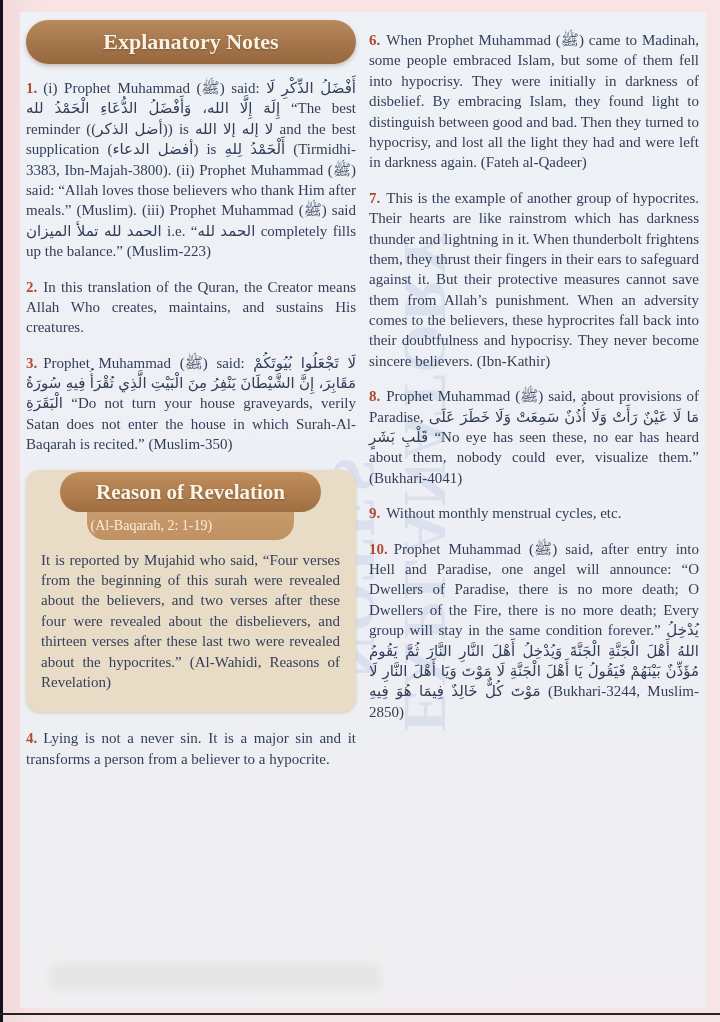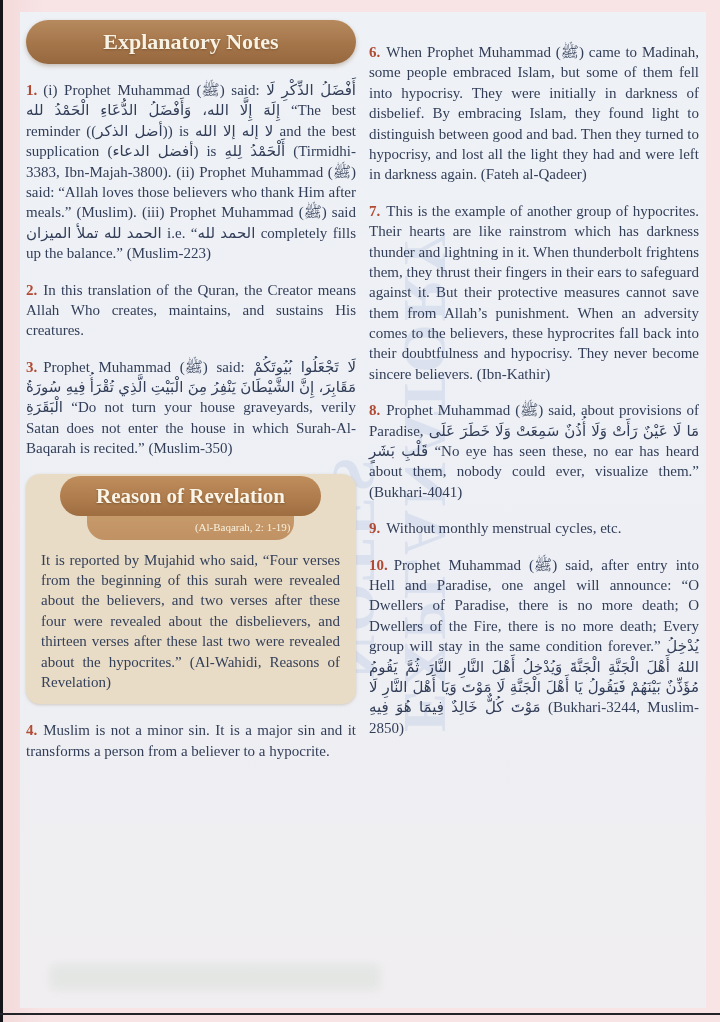--- a/index.html
+++ b/index.html
@@ -31,42 +31,42 @@
   .cols{position:relative;display:flex;gap:13px;padding:8px 6px 0 6px;}
   .col{width:330px;color:#323e58;font-size:15px;line-height:1.36;text-align:justify;}
   .pill{
     height:44px;border-radius:24px;
     background:linear-gradient(180deg,#b68a5e 0%,#a5754a 55%,#96683e 100%);
     color:#f7f2e4;font-weight:bold;font-size:22px;text-align:center;line-height:44px;
     text-shadow:0 1px 2px rgba(90,60,30,0.5);
     box-shadow:0 2px 4px rgba(120,90,60,0.35);
     margin-bottom:14px;
   }
-  p.note{margin:16px 0 15px 0;}
+  p.note{margin:4px 0 15px 0;}
   .num{color:#b14a33;font-weight:bold;margin-right:6px;}
   .rev{
     background:#e9dcc6;border-radius:14px;margin:4px 0 16px 0;
     padding:0 14px 12px 13px;
     box-shadow:0 1px 3px rgba(140,120,90,0.3);
   }
   .rev-head{display:flex;flex-direction:column;align-items:center;}
   .rev-pill{
     position:relative;z-index:2;width:86%;height:40px;border-radius:22px;
     background:linear-gradient(180deg,#c08e5c 0%,#ad7b4c 60%,#9e6d40 100%);
     color:#faf5e8;font-weight:bold;font-size:21px;text-align:center;line-height:40px;
     text-shadow:0 1px 2px rgba(90,60,30,0.5);
     margin-top:2px;
   }
   .rev-sub{
     position:relative;z-index:1;width:66%;margin-top:-8px;
     padding:12px 4px 5px 4px;border-radius:0 0 18px 18px;
     background:linear-gradient(180deg,#c99d6d 0%,#c09163 100%);
-    color:#f8f0dc;font-size:11px;text-align:right;
+    color:#f8f0dc;font-size:14px;text-align:left;
   }
-  .rev-body{margin:10px 2px 0 2px;color:#34405a;}
+  .rev-body{margin:10px 2px 8px 2px;color:#34405a;}
 </style>
 </head>
 <body>
 
 <div class="photo">
   <div class="edge-left"></div>
   <div class="edge-bottom"></div>
 
   <div class="page">
     <div class="watermark">EXPLANATORY NOTES</div>
@@ -84,21 +84,21 @@
         <p class="note"><span class="num">3.</span><span>Prophet Muhammad (ﷺ) said: لَا تَجْعَلُوا بُيُوتَكُمْ مَقَابِرَ، إِنَّ الشَّيْطَانَ يَنْفِرُ مِنَ الْبَيْتِ الَّذِي تُقْرَأُ فِيهِ سُورَةُ الْبَقَرَةِ “Do not turn your house graveyards, verily Satan does not enter the house in which Surah-Al-Baqarah is recited.” (Muslim-350)</span></p>
 
         <div class="rev">
           <div class="rev-head">
             <div class="rev-pill">Reason of Revelation</div>
             <div class="rev-sub">(Al-Baqarah, 2: 1-19)</div>
           </div>
           <p class="rev-body">It is reported by Mujahid who said, “Four verses from the beginning of this surah were revealed about the believers, and two verses after these four were revealed about the disbelievers, and thirteen verses after these last two were revealed about the hypocrites.” (Al-Wahidi, Reasons of Revelation)</p>
         </div>
 
-        <p class="note"><span class="num">4.</span><span>Muslim is not a minor sin. It is a major sin and it transforms a person from a believer to a hypocrite.</span></p>
+        <p class="note"><span class="num">4.</span><span>Lying is not a never sin. It is a major sin and it transforms a person from a believer to a hypocrite.</span></p>
 
       </div>
 
       <div class="col" style="padding-top:6px;">
         <p class="note"><span class="num">6.</span><span>When Prophet Muhammad (ﷺ) came to Madinah, some people embraced Islam, but some of them fell into hypocrisy. They were initially in darkness of disbelief. By embracing Islam, they found light to distinguish between good and bad. Then they turned to hypocrisy, and lost all the light they had and were left in darkness again. (Fateh al-Qadeer)</span></p>
 
         <p class="note"><span class="num">7.</span><span>This is the example of another group of hypocrites. Their hearts are like rainstrom which has darkness thunder and lightning in it. When thunderbolt frightens them, they thrust their fingers in their ears to safeguard against it. But their protective measures cannot save them from Allah’s punishment. When an adversity comes to the believers, these hyprocrites fall back into their doubtfulness and hypocrisy. They never become sincere believers. (Ibn-Kathir)</span></p>
 
         <p class="note"><span class="num">8.</span><span>Prophet Muhammad (ﷺ) said, about provisions of Paradise, مَا لَا عَيْنٌ رَأَتْ وَلَا أُذُنٌ سَمِعَتْ وَلَا خَطَرَ عَلَى قَلْبِ بَشَرٍ “No eye has seen these, no ear has heard about them, nobody could ever, visualize them.” (Bukhari-4041)</span></p>
 

